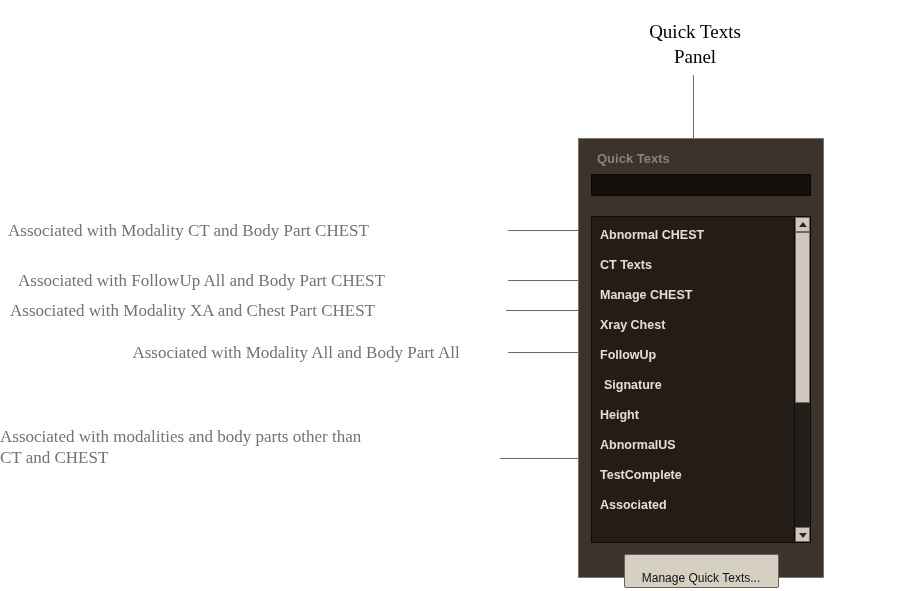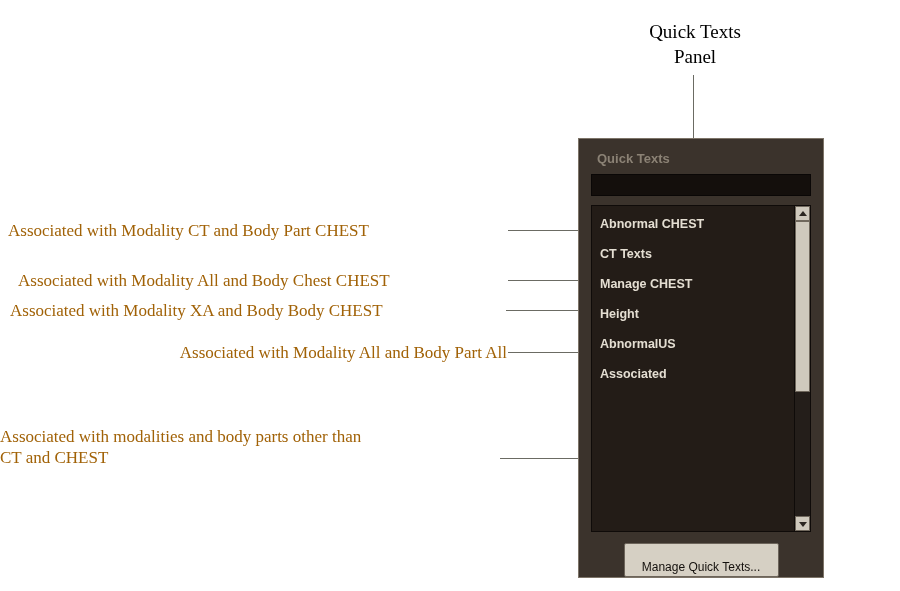--- a/index.html
+++ b/index.html
@@ -14,21 +14,21 @@
     font-family: "Liberation Serif", serif;
     color: #000000;
     overflow: hidden;
   }
 
   
   .callout {
     position: absolute;
     font-family: "Liberation Serif", serif;
     font-size: 17px;
-    color: #a16207;
+    color: #737373;
     text-align: center;
     line-height: 1.25;
     white-space: pre-line;
   }
 
   .leader {
     position: absolute;
     background: #6b6b63;
     height: 1px;
   }
@@ -79,21 +79,21 @@
     background: #140f0c;
     border: 1px solid #0a0706;
     color: #d8d2c6;
     font-family: "Liberation Sans", sans-serif;
     font-size: 12px;
     padding: 2px 5px;
     outline: none;
   }
 
   .list-wrap {
-    margin-top: 9px;
+    margin-top: 20px;
     position: relative;
     width: 100%;
     height: 327px;
     background: #231c17;
     border: 1px solid #0f0b09;
     box-sizing: border-box;
     display: flex;
   }
   .list {
     flex: 1 1 auto;
@@ -185,47 +185,51 @@
 <body>
 
 <div class="top-title">Quick Texts
 Panel</div>
 <div class="leader-v" style="left:693px; top:75px; height:63px;"></div>
 
 <div class="callout" style="left:8px; top:220px; width:495px; text-align:left;">Associated with Modality CT and Body Part CHEST</div>
 <div class="leader" style="left:508px; top:230px; width:70px;"></div>
 <div class="leader-v" style="left:578px; top:205px; height:52px;"></div>
 
-<div class="callout" style="left:18px; top:270px; width:490px; text-align:left;">Associated with Modality All and Body Chest CHEST</div>
+<div class="callout" style="left:18px; top:270px; width:490px; text-align:left;">Associated with FollowUp All and Body Part CHEST</div>
 <div class="leader" style="left:508px; top:280px; width:70px;"></div>
 
-<div class="callout" style="left:10px; top:300px; width:495px; text-align:left;">Associated with Modality XA and Body Body CHEST</div>
+<div class="callout" style="left:10px; top:300px; width:495px; text-align:left;">Associated with Modality XA and Chest Part CHEST</div>
 <div class="leader" style="left:506px; top:310px; width:72px;"></div>
 
-<div class="callout" style="left:67px; top:342px; width:440px; text-align:right;">Associated with Modality All and Body Part All</div>
+<div class="callout" style="left:76px; top:342px; width:440px; text-align:center;">Associated with Modality All and Body Part All</div>
 <div class="leader" style="left:508px; top:352px; width:70px;"></div>
 <div class="leader-v" style="left:578px; top:325px; height:55px;"></div>
 
 <div class="callout" style="left:0px; top:426px; width:505px; text-align:left;">Associated with modalities and body parts other than
 CT and CHEST</div>
 <div class="leader" style="left:500px; top:458px; width:78px;"></div>
 <div class="leader-v" style="left:578px; top:385px; height:145px;"></div>
 
 <div class="panel">
   <div class="panel-title">Quick Texts</div>
 
   <input class="search-box" type="text" value="" placeholder="" style="">
 
   <div class="list-wrap">
     <div class="list">
       <div class="list-item">Abnormal CHEST</div>
       <div class="list-item">CT Texts</div>
       <div class="list-item">Manage CHEST</div>
+      <div class="list-item">Xray Chest</div>
+      <div class="list-item">FollowUp</div>
+      <div class="list-item indent">Signature</div>
       <div class="list-item">Height</div>
       <div class="list-item">AbnormalUS</div>
+      <div class="list-item">TestComplete</div>
       <div class="list-item">Associated</div>
     </div>
     <div class="scrollbar">
       <div class="sb-btn sb-up">
           <span class="sb-arrow"></span>
         </div>
       <div class="sb-track">
         <div class="sb-thumb"></div>
       </div>
       <div class="sb-btn sb-down">

